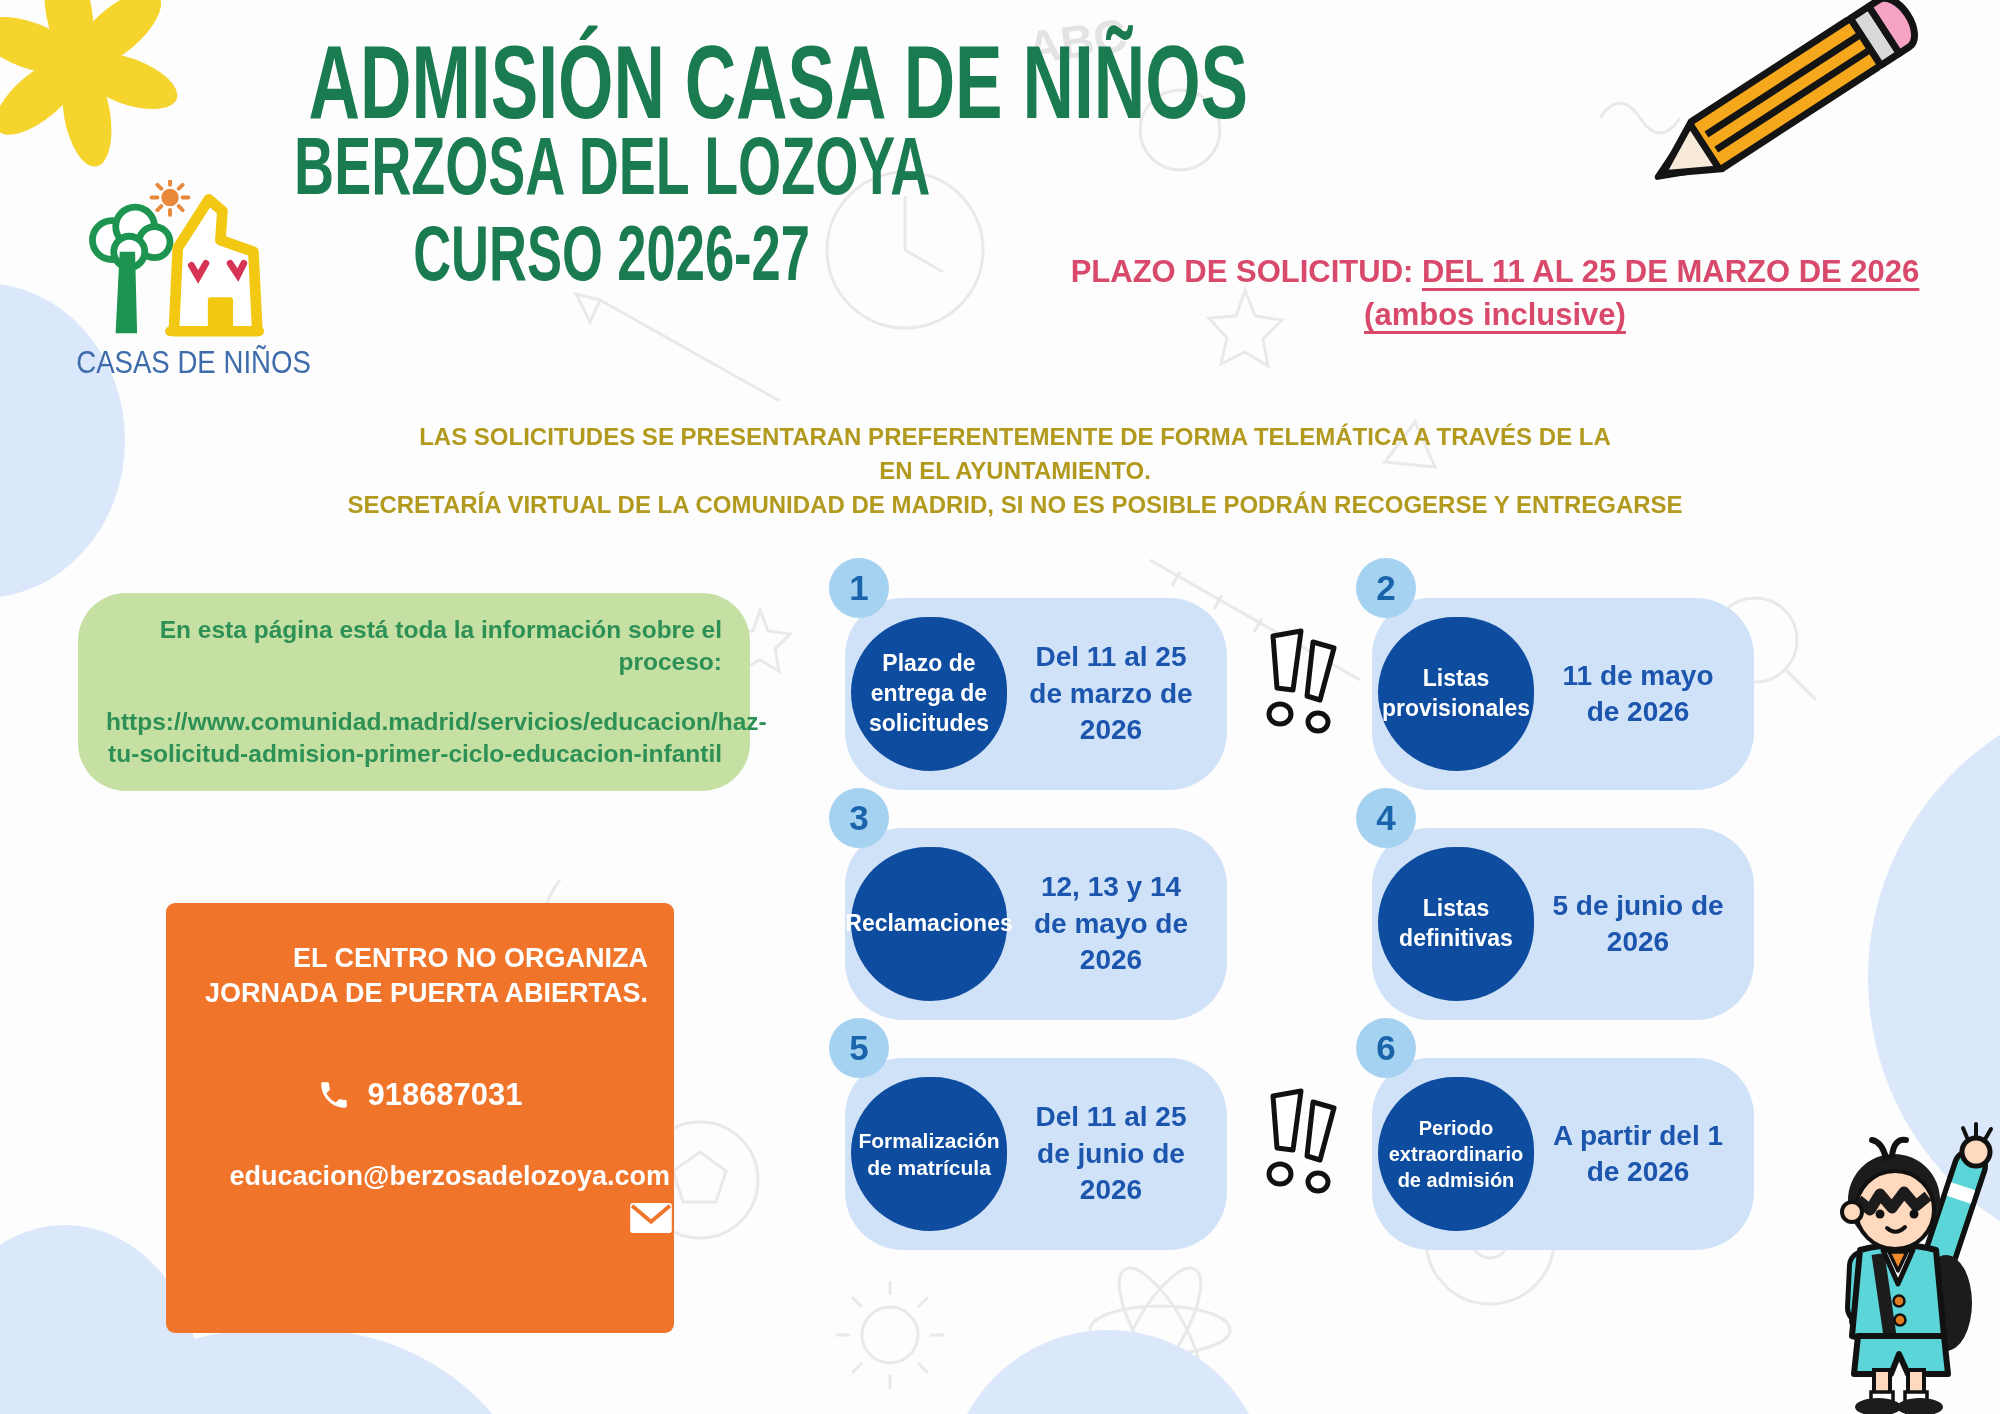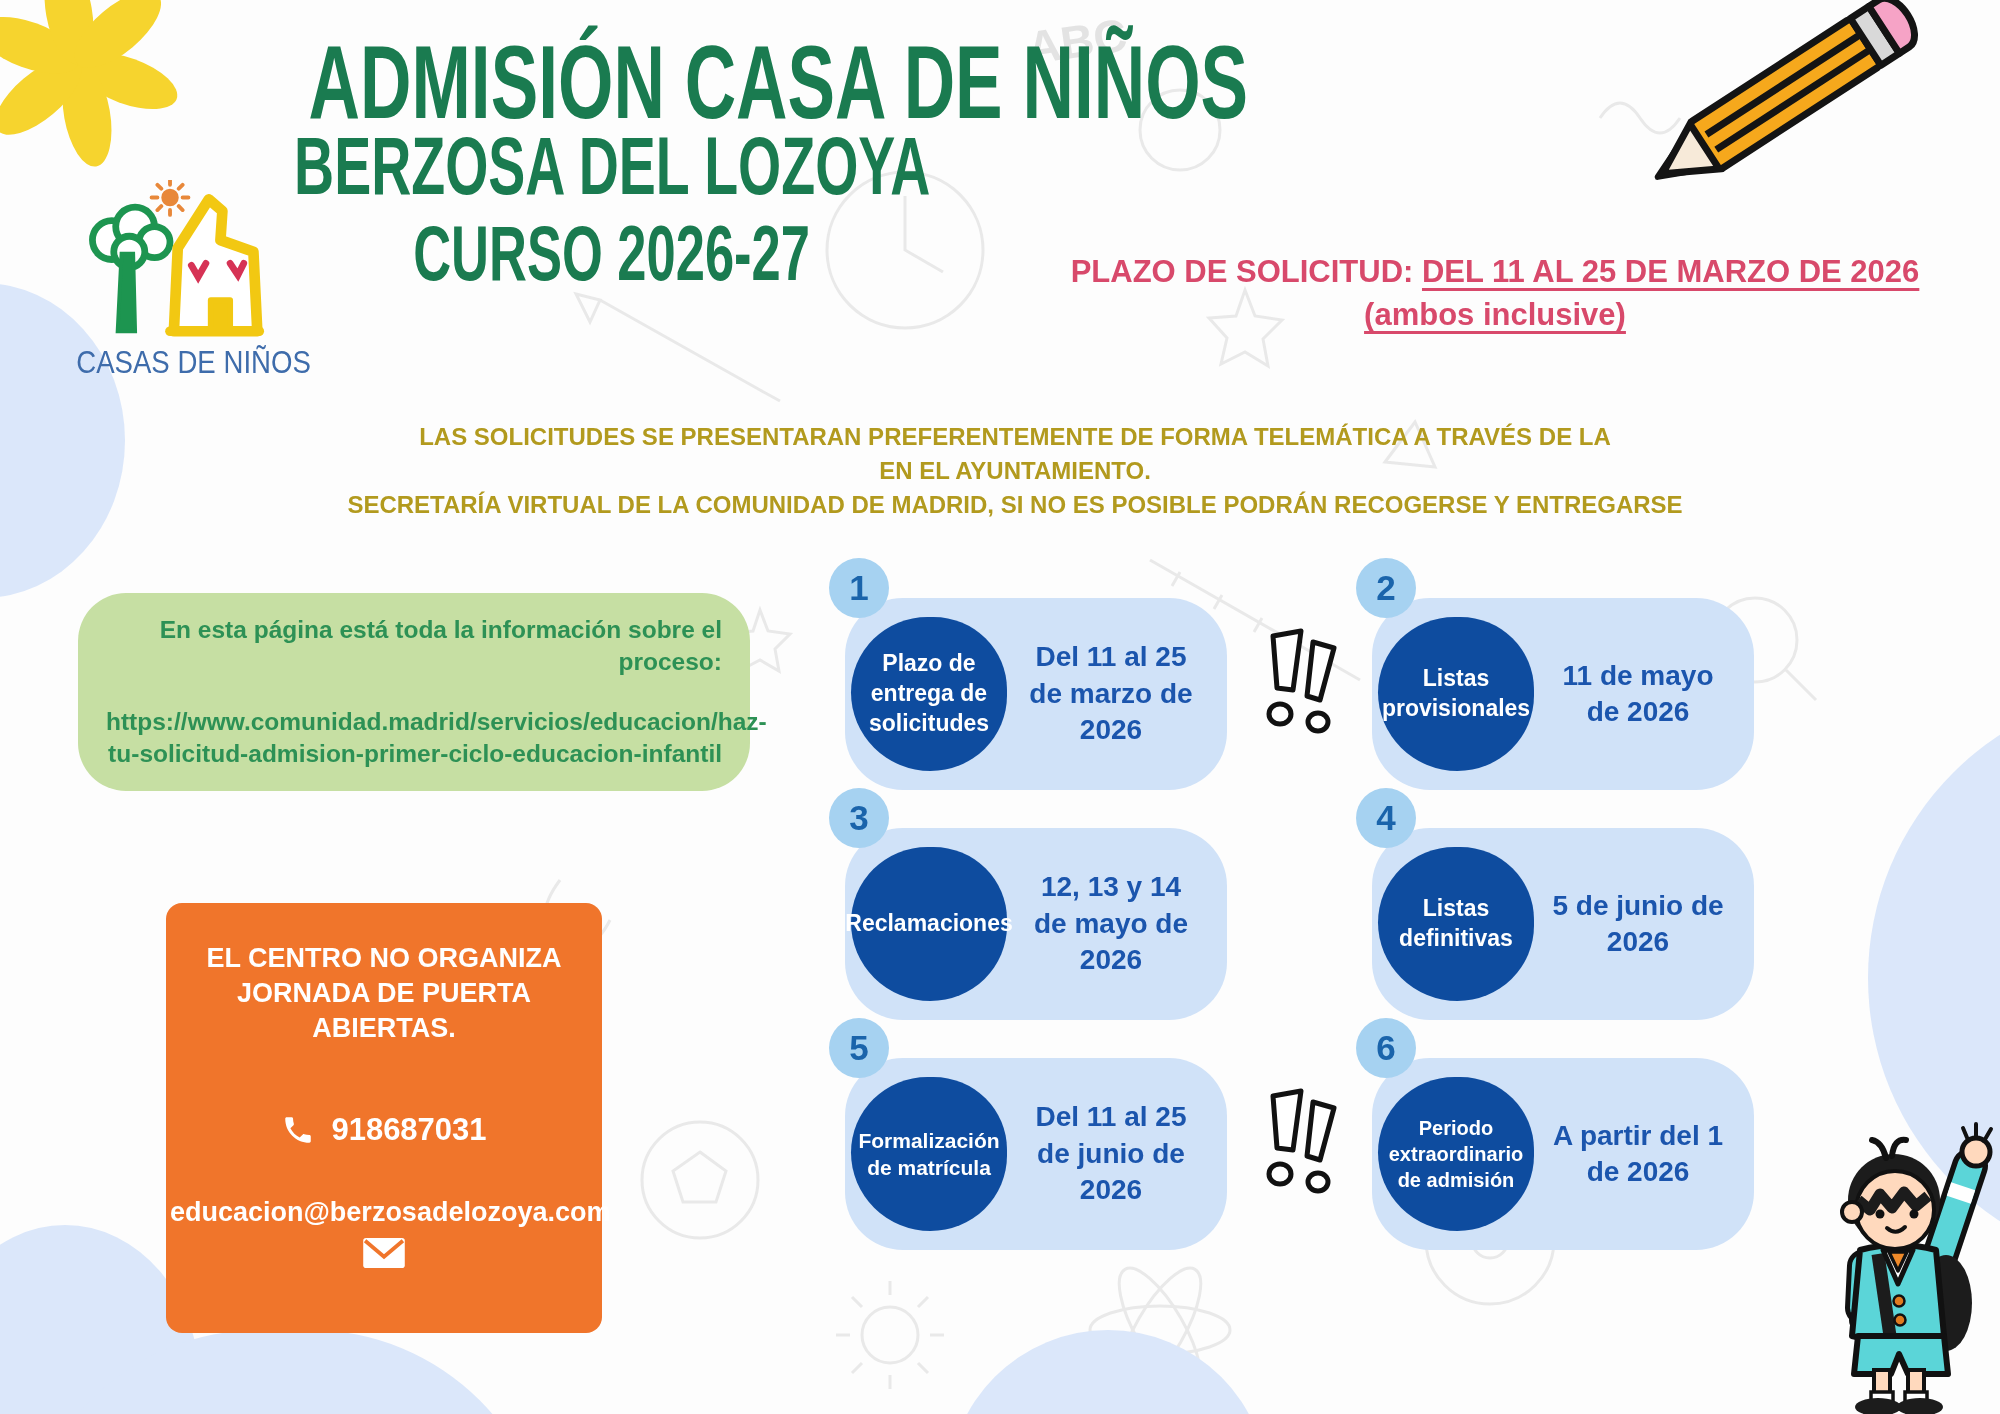--- a/index.html
+++ b/index.html
@@ -31,22 +31,22 @@
   .u{text-decoration:underline;text-decoration-thickness:3px;text-underline-offset:6px;}
   
   .intro{position:absolute;left:120px;top:420px;width:1790px;text-align:center;
     color:#b29a1e;font-weight:700;font-size:24px;line-height:1.42;z-index:2;}
   
   .info-box{position:absolute;left:78px;top:593px;width:672px;height:198px;background:#c6dfa3;
     border-radius:48px;color:#2d9155;font-weight:700;font-size:24.5px;text-align:right;
     display:flex;flex-direction:column;justify-content:center;gap:28px;z-index:2;}
   .info-box div{padding:0 28px;line-height:1.3;}
   
-  .contact-box{position:absolute;left:166px;top:903px;width:436px;height:430px;background:#f0752b;
-    border-radius:16px;color:#fff;font-weight:700;text-align:center;z-index:2;font-size:27px;line-height:1.3;}
+  .contact-box{position:absolute;left:166px;top:903px;width:508px;height:430px;background:#f0752b;
+    border-radius:9px;color:#fff;font-weight:700;text-align:right;z-index:2;font-size:27px;line-height:1.3;}
   .cb-notice{margin:38px 26px 0;}
   .cb-info{margin:36px 24px 0;}
   .cb-phone-row{margin-top:64px;display:flex;align-items:center;justify-content:center;gap:16px;font-size:31px;}
   .cb-email{margin:44px 4px 0;font-size:27px;}
   .cb-mail-icon{margin-top:6px;}
   
   .timeline{position:absolute;left:845px;top:598px;display:grid;
     grid-template-columns:382px 382px;column-gap:145px;grid-auto-rows:192px;row-gap:38px;z-index:2;}
   .cell{position:relative;}
   .card{position:absolute;inset:0;background:#d0e2f8;border-radius:58px;

